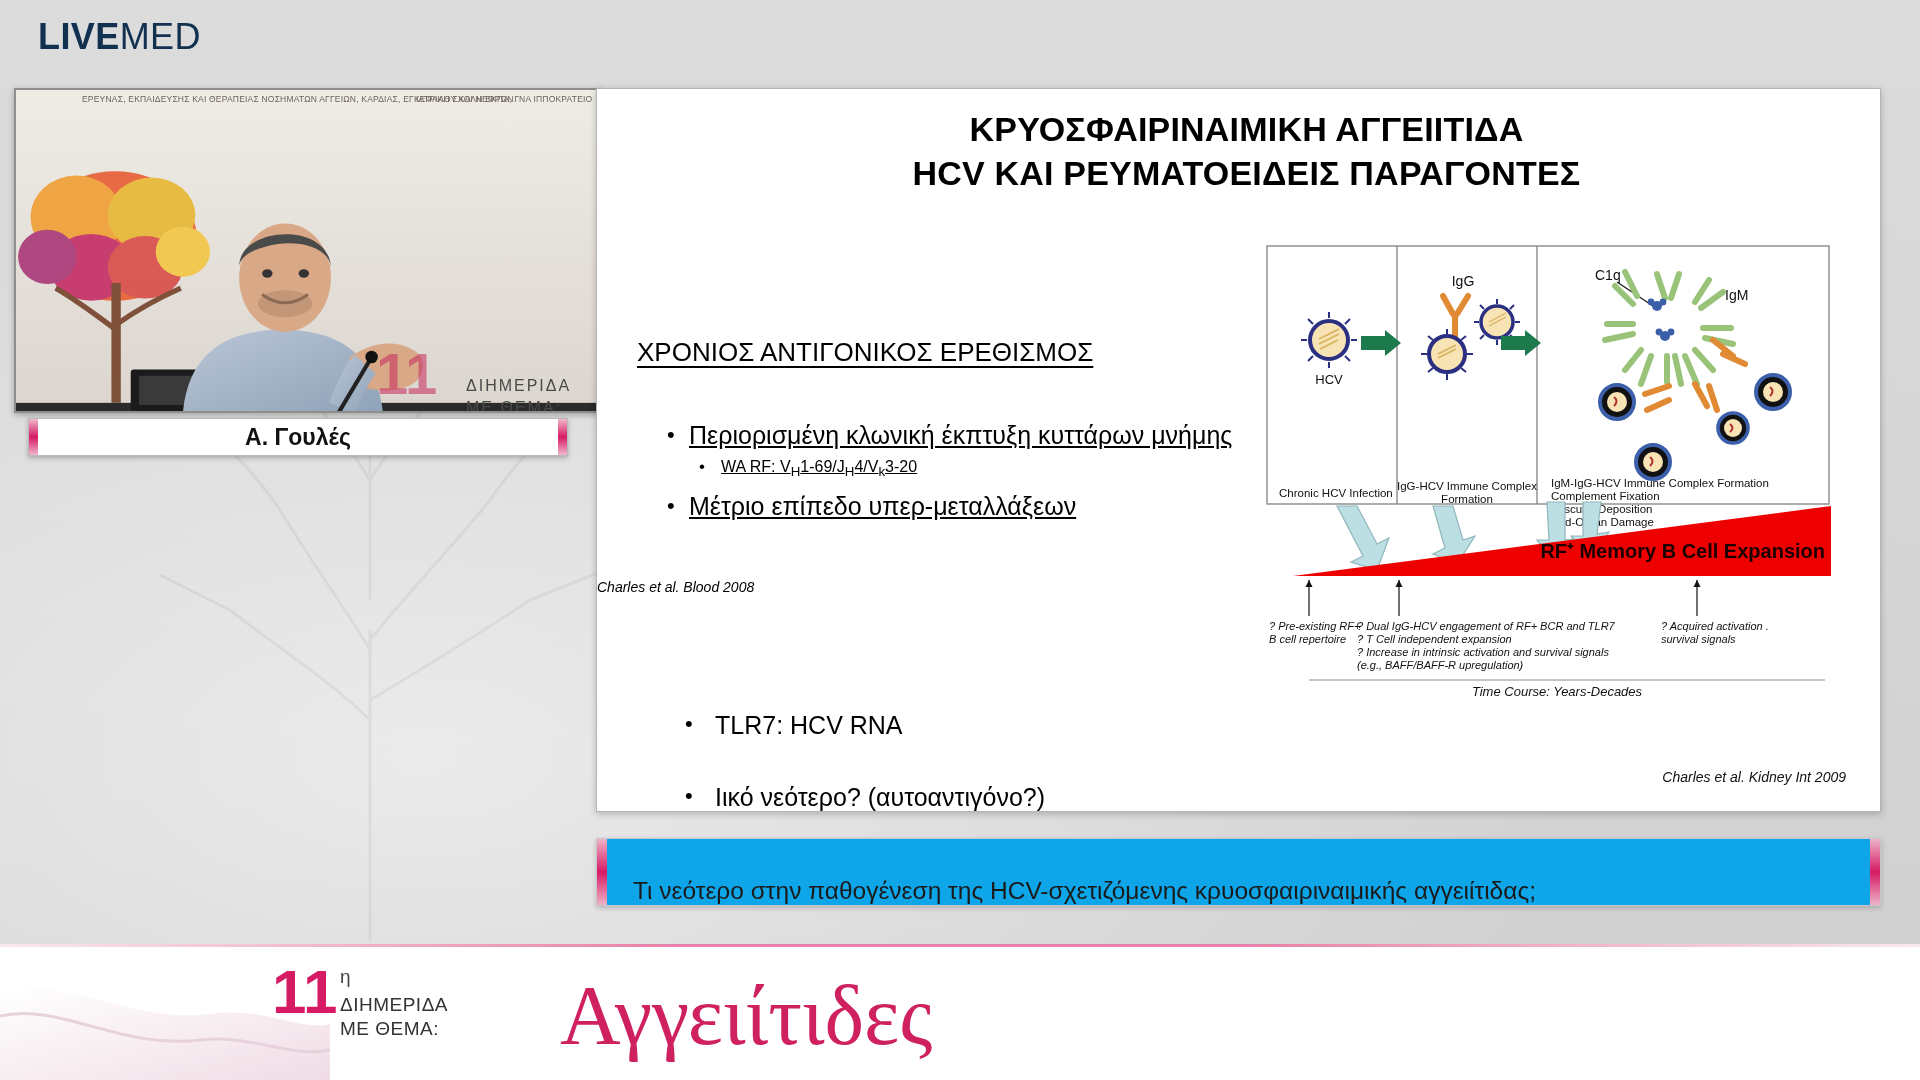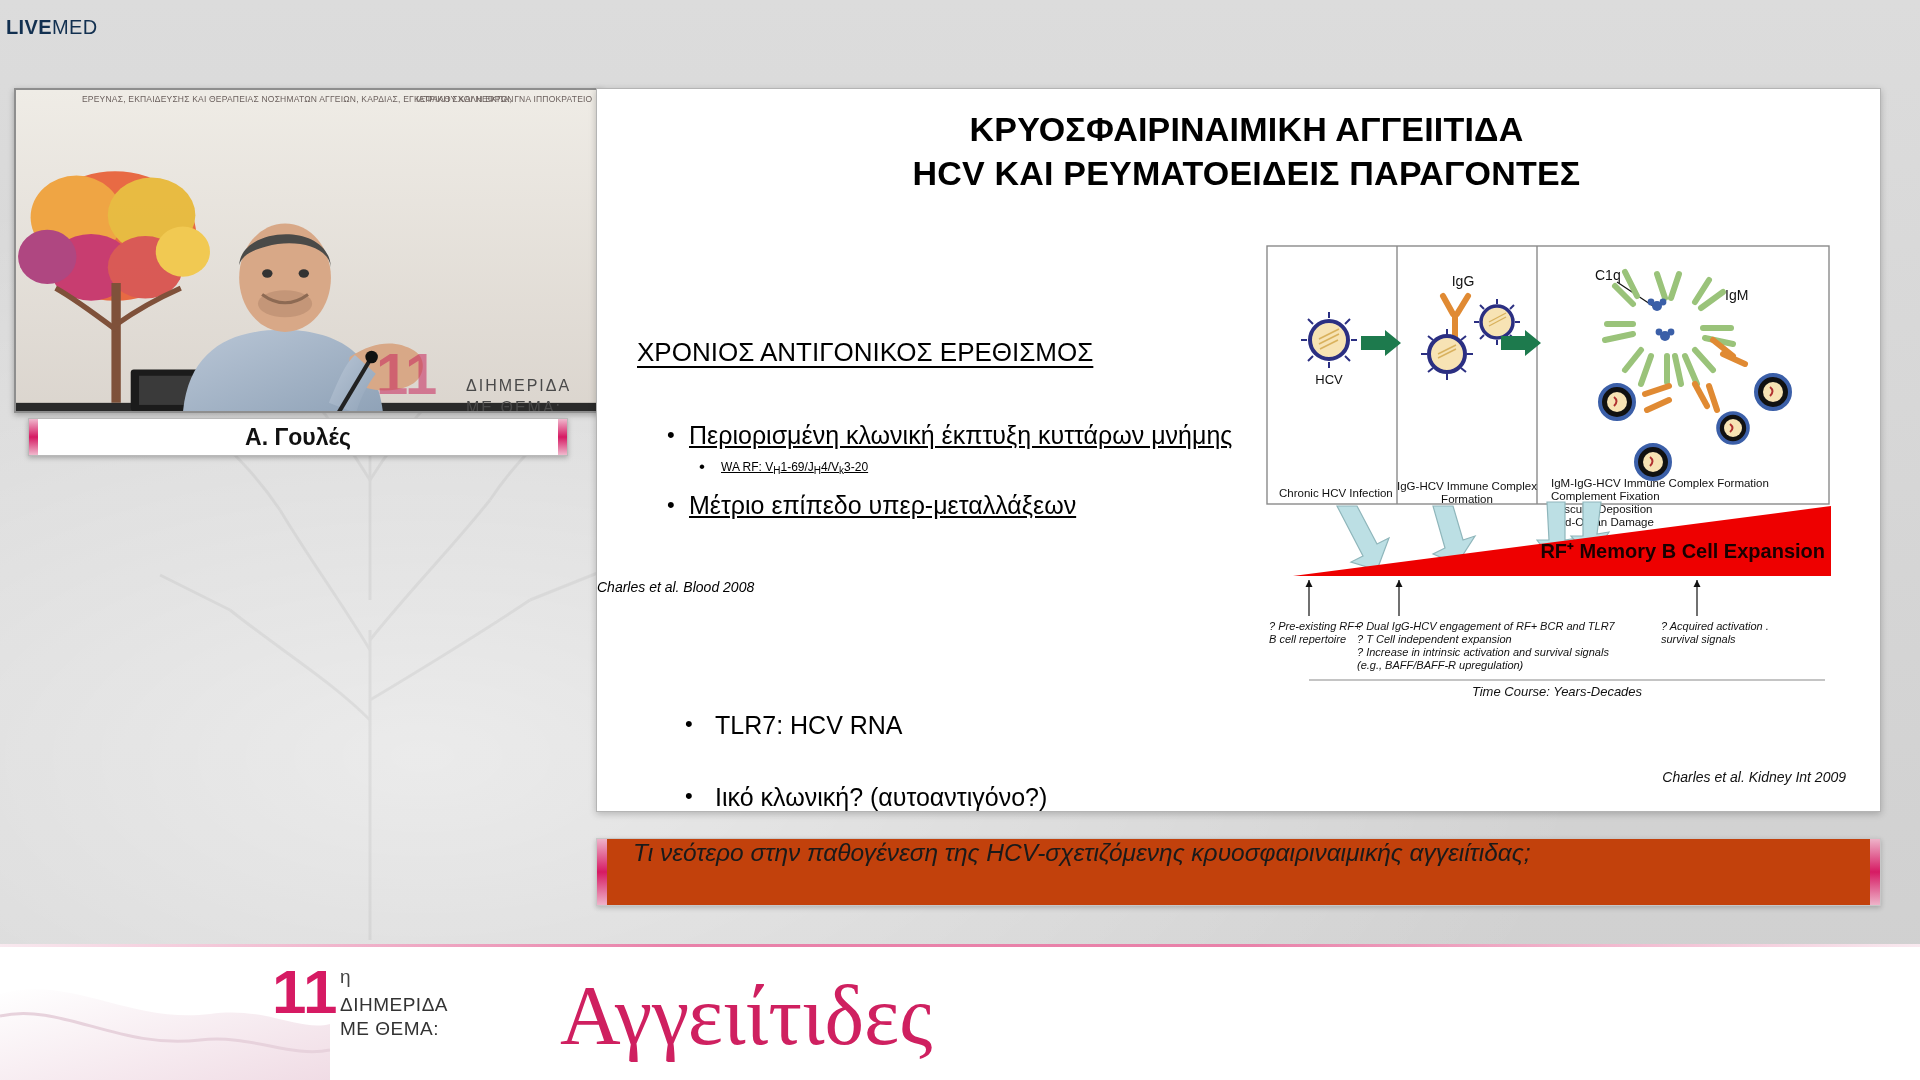--- a/index.html
+++ b/index.html
@@ -16,22 +16,22 @@
       linear-gradient(180deg,#dcdcdc 0%,#d6d6d6 45%,#cfcfcf 100%);
   }
   
   #watermark{
     position:absolute;left:130px;top:300px;width:480px;height:640px;
     opacity:.13;
   }
   
   #topbar{position:absolute;left:0;top:0;width:1920px;height:60px;}
   .logo{
-    position:absolute;left:6px;top:16px;
-    font-size:20px;letter-spacing:.4px;color:#123050;
+    position:absolute;left:38px;top:16px;
+    font-size:36px;letter-spacing:.4px;color:#123050;
   }
   .logo b{font-weight:bold;}
   .logo span{font-weight:normal;}
   
   #videoWrap{
     position:absolute;left:14px;top:88px;width:588px;height:325px;
     border:2px solid #8e8e8e;box-sizing:border-box;overflow:hidden;
     background:#cfc9c4;
     box-shadow:0 2px 6px rgba(0,0,0,.28);
   }
@@ -80,21 +80,21 @@
     position:absolute;left:40px;top:248px;font-size:26px;color:#000;
     text-decoration:underline;text-underline-offset:5px;
   }
   #bulletBox{position:absolute;left:62px;top:330px;width:580px;text-decoration:underline;}
   .b1{
     font-size:25px;line-height:32px;color:#000;margin:0 0 0 0;
     position:relative;padding-left:30px;
   }
   .b1:before{content:"\2022";position:absolute;left:8px;top:0;font-size:22px;}
   .b2{
-    font-size:12px;line-height:28px;color:#000;position:relative;
+    font-size:16px;line-height:28px;color:#000;position:relative;
     padding-left:62px;margin-top:2px;
   }
   .b2:before{content:"\2022";position:absolute;left:40px;top:0;font-size:17px;}
   #cite1{
     position:absolute;left:0;top:490px;width:618px;text-align:left;
     font-size:14px;font-style:italic;color:#000000;
   }
   .spacedBullet{
     position:absolute;font-size:25px;color:#000;padding-left:30px;
   }
@@ -102,24 +102,23 @@
   #citeBottom{
     position:absolute;right:34px;bottom:26px;font-size:14px;font-style:italic;color:#111;
   }
   
   #figure{
     position:absolute;left:668px;top:155px;width:570px;height:500px;
   }
   
   #captionBar{
     position:absolute;left:596px;top:838px;width:1285px;height:68px;
-    background:#c2410c;border:1px solid #c7c7c7;box-sizing:border-box;
-    display:flex;align-items:flex-start;
+    background:#0ea5e9;border:1px solid #c7c7c7;box-sizing:border-box;
+    display:flex;align-items:flex-end;
     box-shadow:0 2px 5px rgba(0,0,0,.2);
-    font-style:italic;
   }
   #captionBar:before,#captionBar:after{
     content:"";position:absolute;top:0;width:10px;height:100%;
     background:linear-gradient(180deg,#eeb3c9 0%,#d61a63 50%,#eeb3c9 100%);
   }
   #captionBar:before{left:0;}
   #captionBar:after{right:0;}
   #captionText{
     padding-left:36px;font-size:24.5px;color:#1a1a1a;
   }
@@ -249,21 +248,21 @@
     <div class="b1">Περιορισμένη κλωνική έκπτυξη κυττάρων μνήμης</div>
     <div class="b2">
       <span>WA RF: V<sub>H</sub>1-69/J<sub>H</sub>4/V<sub>k</sub>3-20</span>
     </div>
     <div class="b1" style="margin-top:4px">Μέτριο επίπεδο υπερ-μεταλλάξεων</div>
   </div>
 
   <div id="cite1">Charles et al. Blood 2008</div>
 
   <div class="spacedBullet" style="left:88px;top:622px">TLR7: HCV RNA</div>
-  <div class="spacedBullet" style="left:88px;top:694px">Ιικό κλωνική? (αυτοαντιγόνο?)</div>
+  <div class="spacedBullet" style="left:88px;top:694px">Ιικό νεότερο? (αυτοαντιγόνο?)</div>
 
   <div id="citeBottom">Charles et al. Kidney Int 2009</div>
 
   <svg id="figure" viewBox="0 0 570 500" xmlns="http://www.w3.org/2000/svg">
     <defs>
       <marker id="ah" markerWidth="8" markerHeight="8" refX="6" refY="3" orient="auto">
         <path d="M0,0 L6,3 L0,6 z" fill="#111"></path>
       </marker>
     </defs>
 

